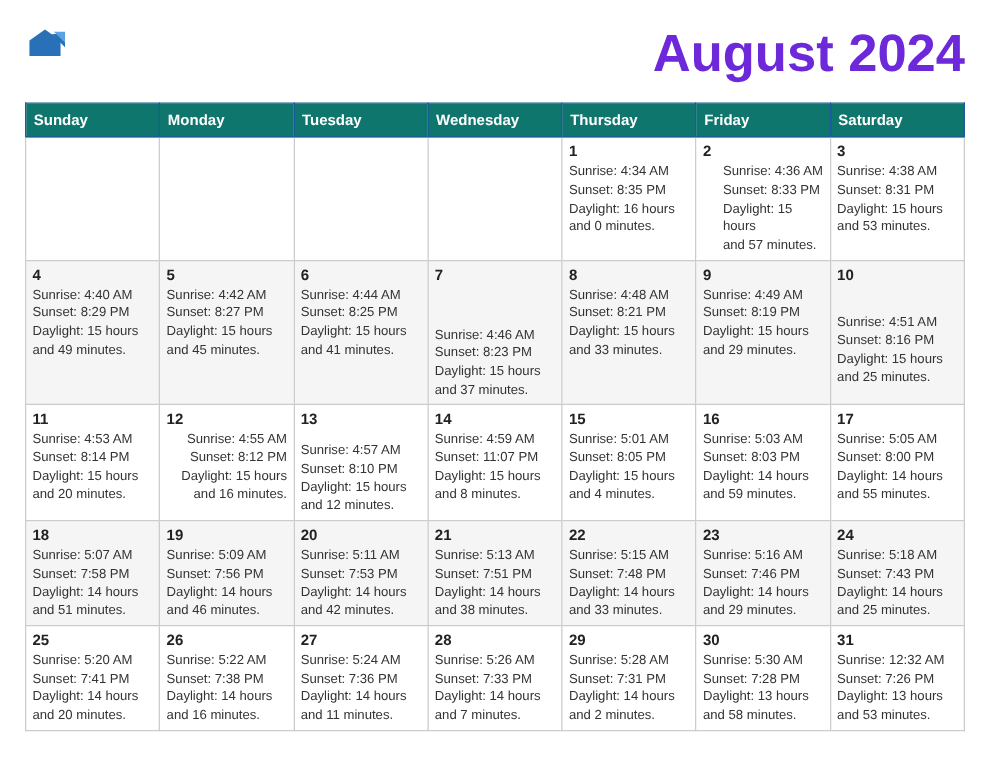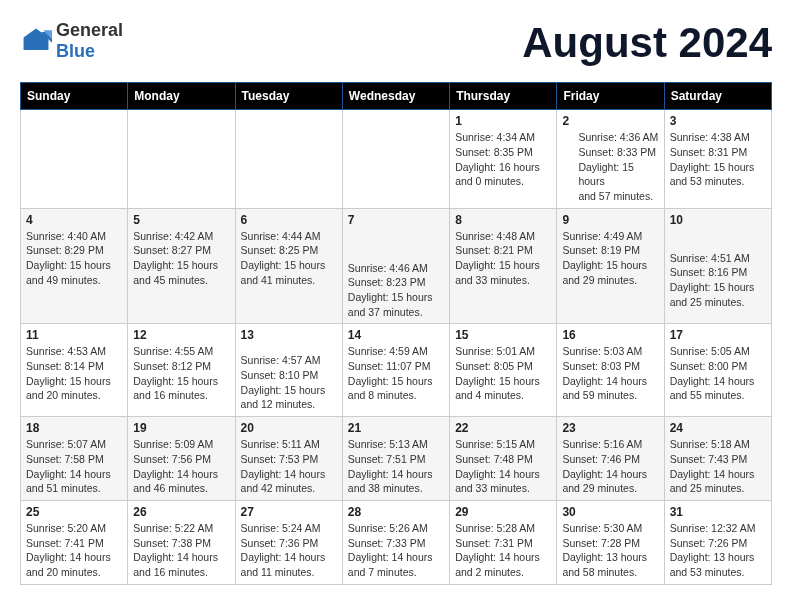--- a/index.html
+++ b/index.html
@@ -32,34 +32,34 @@
     .logo-icon {
       width: 32px;
       height: 32px;
     }
     .title-block {
       text-align: right;
     }
     .month-title {
       font-size: 42px;
       font-weight: bold;
-      color: #0f172a;
+      color: #6d28d9;
       line-height: 1.1;
     }
     .location-title {
       font-size: 16px;
       color: #444;
     }
     table {
       width: 100%;
       border-collapse: collapse;
       font-size: 11px;
     }
     thead tr th {
-      background-color: #000000;
+      background-color: #0f766e;
       color: #fff;
       text-align: left;
       padding: 6px 6px;
       font-size: 12px;
       font-weight: bold;
       border: 1px solid #1a5a9a;
     }
     tbody tr td {
       border: 1px solid #ccc;
       vertical-align: top;
@@ -91,24 +91,20 @@
 </head>
 <body>
 
 <div class="header">
   <div class="logo">
     <svg class="logo-icon" viewBox="0 0 36 36">
       <polygon points="18,4 32,14 32,28 18,28 4,28 4,14" fill="#2970b8"></polygon>
       <polygon points="24,8 36,8 36,20" fill="#2970b8"></polygon>
       <polygon points="26,6 36,6 36,16" fill="#5ba3e0"></polygon>
     </svg>
-    <div class="logo-text">
-      <span class="logo-general">General</span>
-      <span class="logo-blue">Blue</span>
-    </div>
   </div>
   <div class="title-block">
     <div class="month-title">August 2024</div>
   </div>
 </div>
 
 <table>
   <thead>
     <tr>
     <th>Sunday</th>
@@ -202,21 +198,21 @@
       <tr>
         <td>
           <span class="day-num">11</span>
           <div class="day-info" style="white-space: pre-line;">Sunrise: 4:53 AM
 Sunset: 8:14 PM
 Daylight: 15 hours
 and 20 minutes.</div>
         </td>
         <td>
           <span class="day-num">12</span>
-          <div class="day-info" style="white-space: pre-line;">Sunrise: 4:55 AM
+          <div class="day-info" style="white-space: pre-line; text-align: right;">Sunrise: 4:55 AM
 Sunset: 8:12 PM
 Daylight: 15 hours
 and 16 minutes.</div>
         </td>
         <td>
           <span class="day-num">13</span>
           <div class="day-info" style="white-space: pre-line; margin-top: 11px;">Sunrise: 4:57 AM
 Sunset: 8:10 PM
 Daylight: 15 hours
 and 12 minutes.</div>

